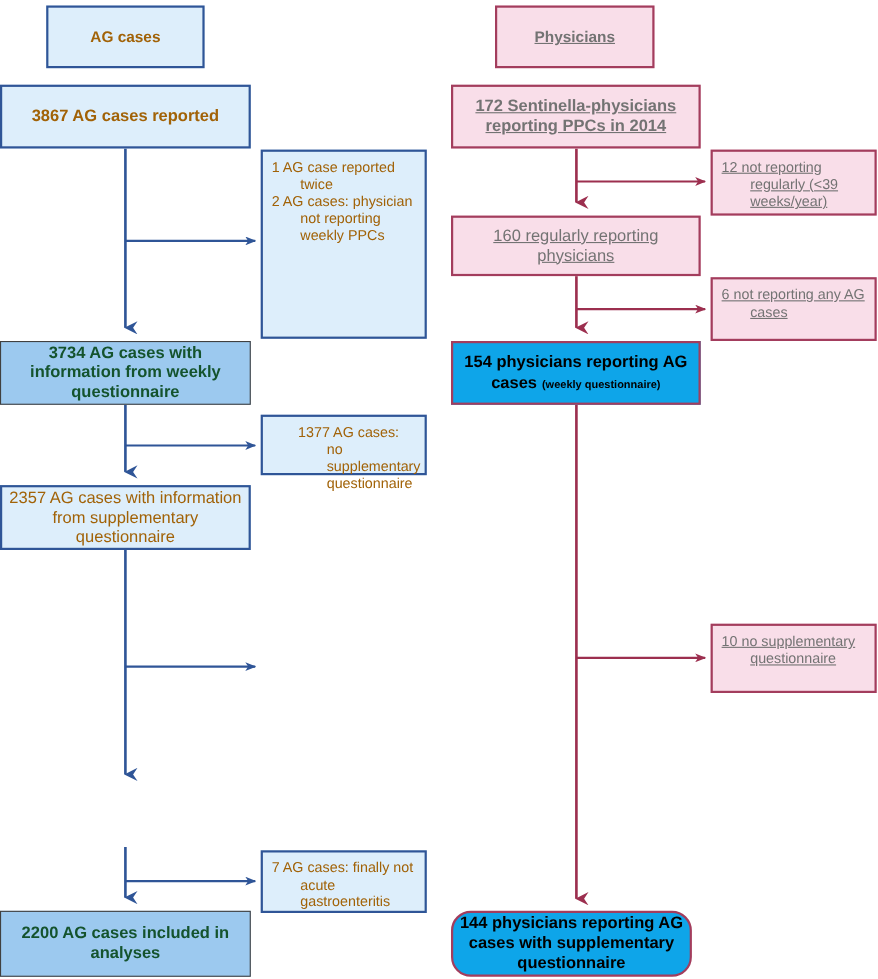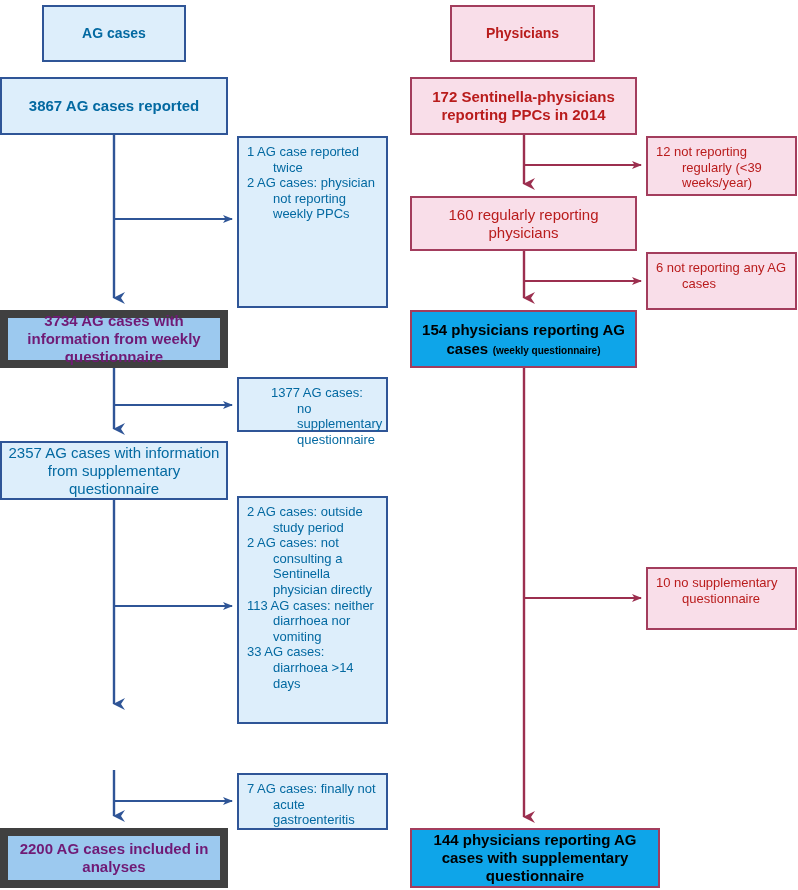--- a/index.html
+++ b/index.html
@@ -23,32 +23,33 @@
     display: flex;
     align-items: center;
     justify-content: center;
     text-align: center;
     line-height: 1.2;
   }
   
   .blue-light {
     background: #ddeefb;
     border: 2px solid #2f5597;
-    color: #0369a1;
+    color: #a16207;
   }
   .blue-mid {
     background: #9cc9ef;
-    border: 8px solid #404040;
-    color: #701a75;
+    border: 1px solid #404040;
+    color: #14532d;
   }
   
   .pink-light {
     background: #f9dee9;
     border: 2px solid #a33d5d;
-    color: #b91c1c;
+    color: #737373;
+    text-decoration: underline;
   }
   .pink-mid {
     background: #0ea5e9;
     border: 2px solid #a33d5d;
     color: #000000;
   }
   .bold {
     font-weight: bold;
   }
   
@@ -144,26 +145,20 @@
   </div>
 
   <div class="box blue-light excl t13" style="left:237px; top:377px; width:151px; height:55px;padding-left:32px;">
     <span class="line">1377 AG cases: no supplementary questionnaire</span>
   </div>
 
   <div class="box blue-light t15" style="left:0px; top:441px; width:228px; height:59px;">
     <span class="wrapinner">2357 AG cases with information from supplementary questionnaire</span>
   </div>
 
-  <div class="box blue-light excl t13" style="left:237px; top:496px; width:151px; height:228px;">
-    <span class="line">2 AG cases: outside study period</span>
-    <span class="line">2 AG cases: not consulting a Sentinella physician directly</span>
-    <span class="line">113 AG cases: neither diarrhoea nor vomiting</span>
-    <span class="line">33 AG cases: diarrhoea  &gt;14 days</span>
-  </div>
 
 
   <div class="box blue-light excl t13" style="left:237px; top:773px; width:151px; height:57px;">
     <span class="line">7 AG cases: finally not acute gastroenteritis</span>
   </div>
 
   <div class="box blue-mid bold t15" style="left:0px; top:828px; width:228px; height:60px;">
     <span class="wrapinner">2200 AG cases included in analyses</span>
   </div>
 
@@ -191,17 +186,17 @@
     <span class="wrapinner">
       <span class="bold t15">154 physicians reporting AG cases</span>
       <span class="small-note">(weekly questionnaire)</span>
     </span>
   </div>
 
   <div class="box pink-light excl t13" style="left:646px; top:567px; width:151px; height:63px;">
     <span class="line">10 no supplementary questionnaire</span>
   </div>
 
-  <div class="box pink-mid bold t15" style="left:410px; top:828px; width:250px; height:60px;">
+  <div class="box pink-mid bold t15" style="left:410px; top:828px; width:219px; height:60px;border-radius:18px;">
     <span class="wrapinner">144 physicians reporting AG cases with supplementary questionnaire</span>
   </div>
 
 </div>
 
 </body></html>

